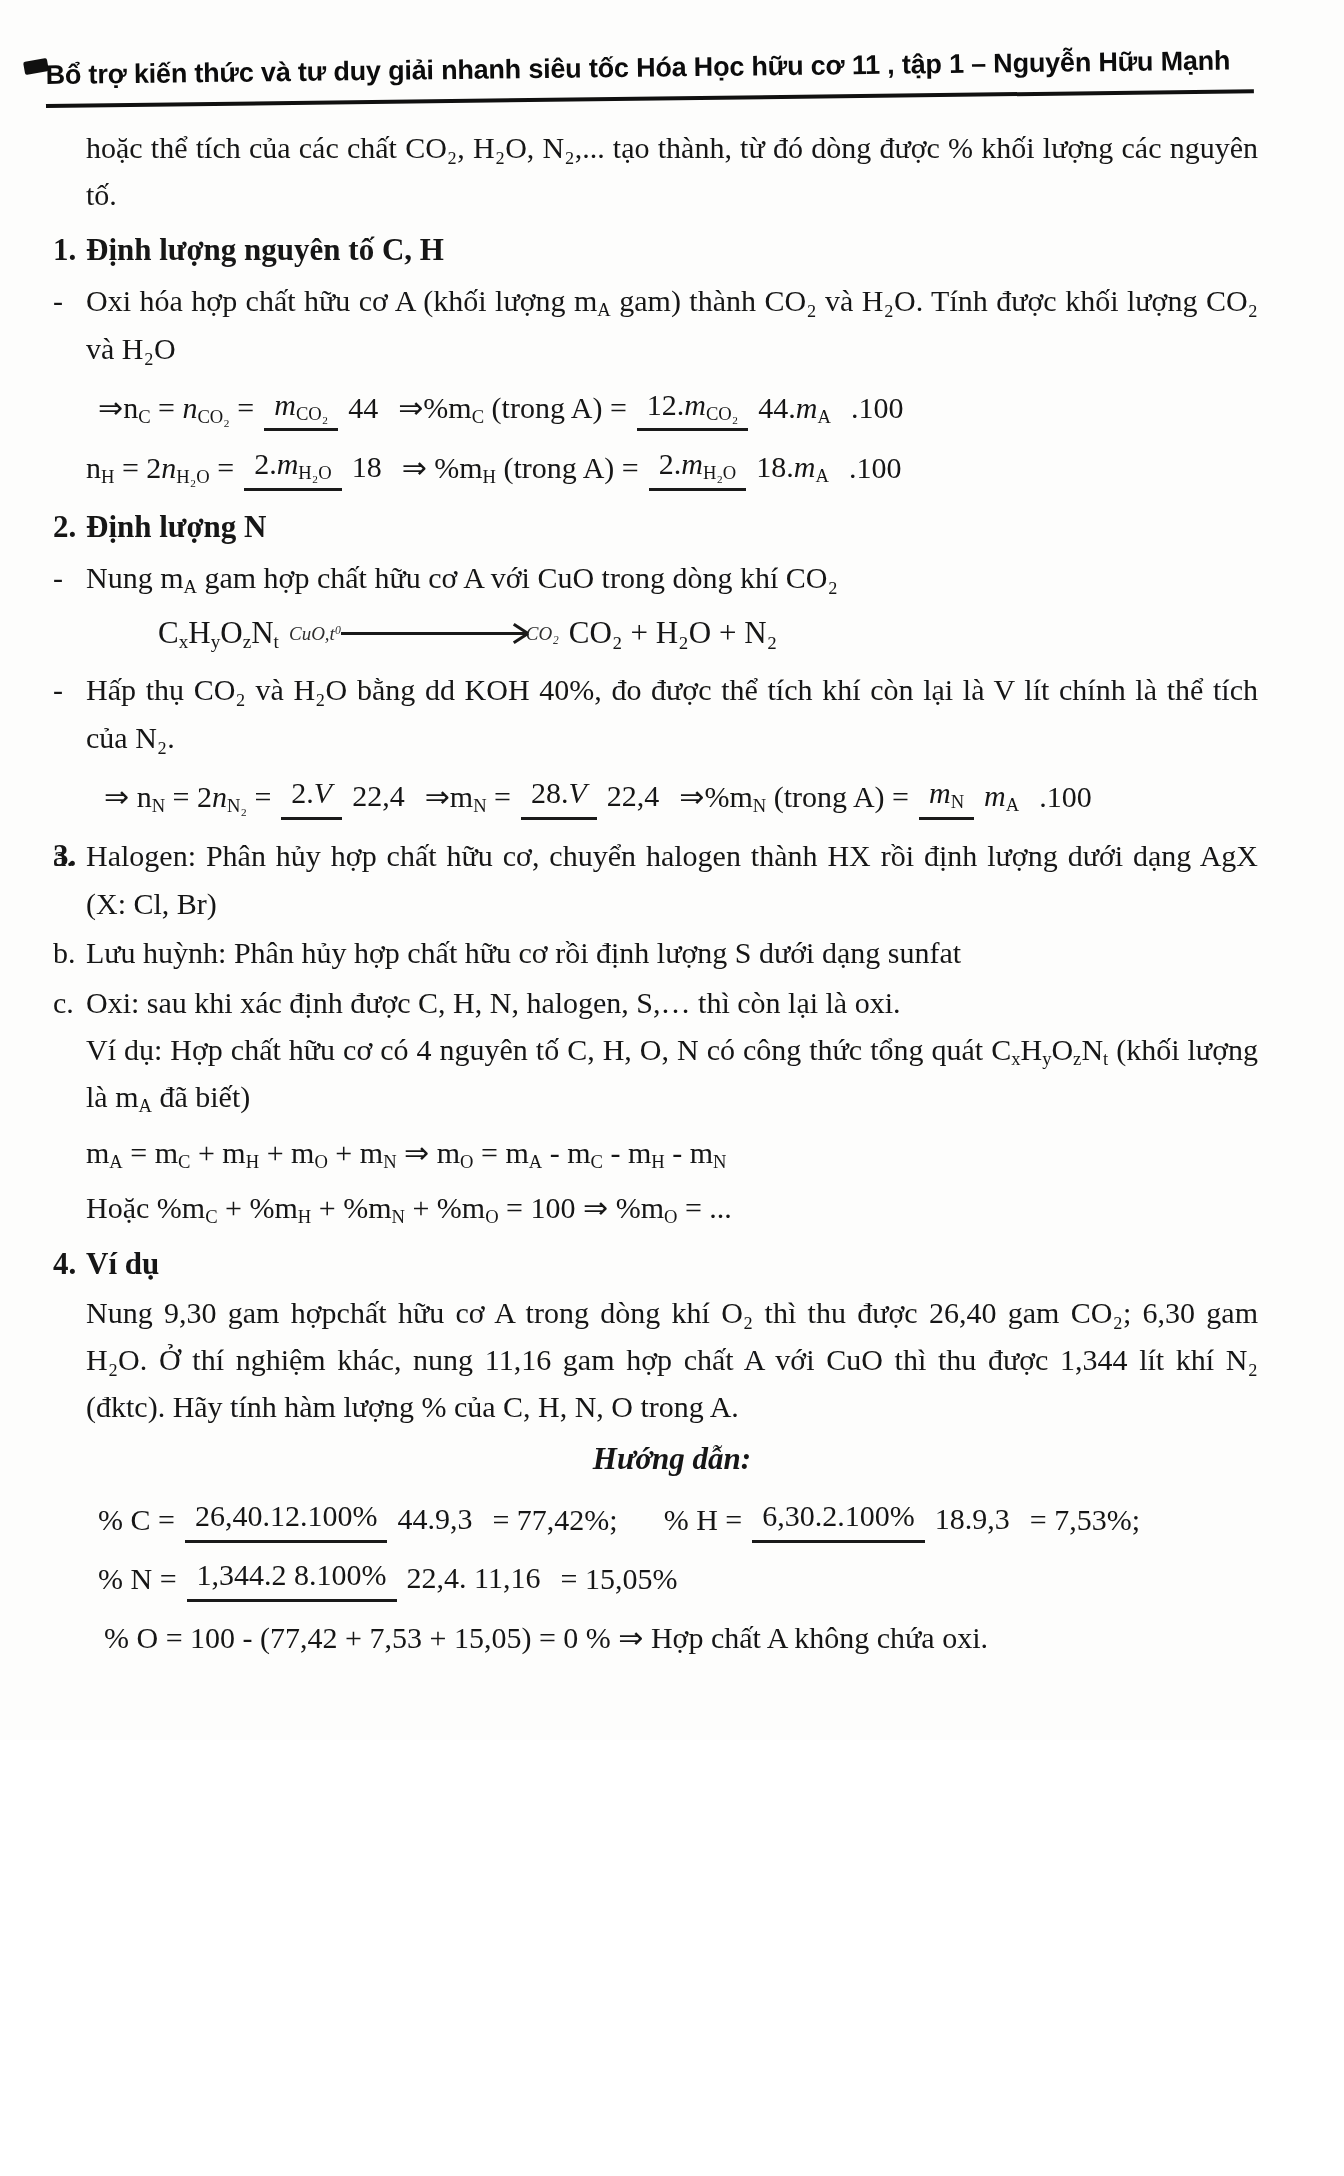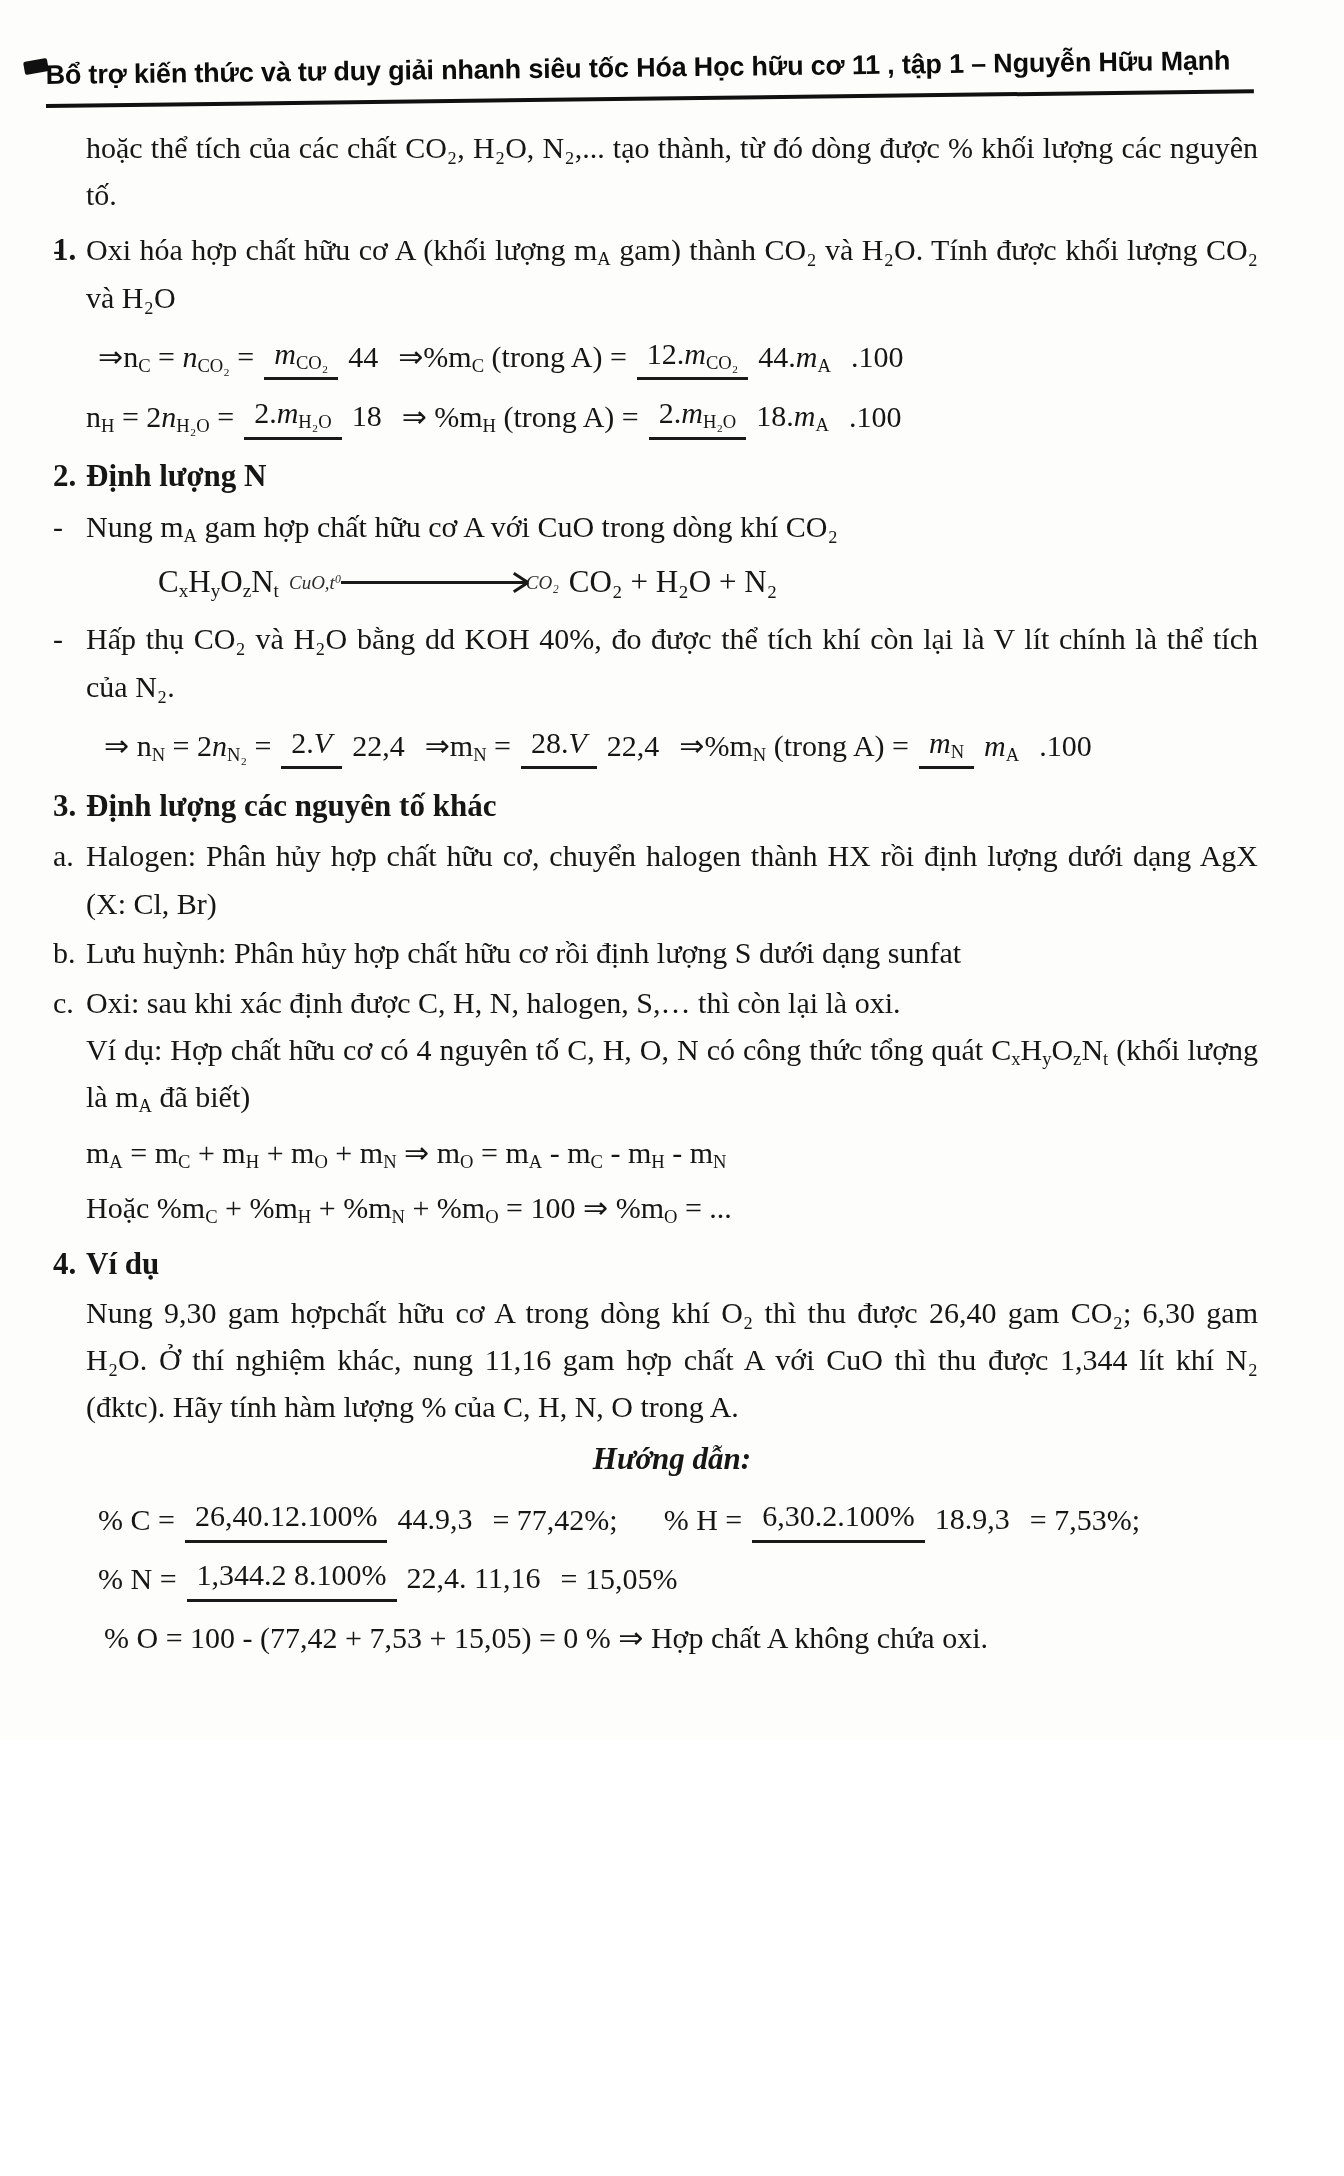--- a/index.html
+++ b/index.html
@@ -62,20 +62,21 @@
   <div class="header-wrap">
     <span class="header-band">Bổ trợ kiến thức và tư duy giải nhanh siêu tốc Hóa Học hữu cơ 11 , tập 1 – Nguyễn Hữu Mạnh</span>
   </div>
 
   <div class="content">
 
     <p class="para">hoặc thể tích của các chất CO₂, H₂O, N₂,... tạo thành, từ đó dòng được % khối lượng các nguyên tố.</p>
 
     <div class="row sec-head">
       <span class="marker">1.</span>
+      <span>Định lượng nguyên tố C, H</span>
     </div>
     <div class="row">
       <span class="marker">-</span>
       <span>Oxi hóa hợp chất hữu cơ A (khối lượng m<sub>A</sub> gam) thành CO₂ và H₂O. Tính được khối lượng CO₂ và H₂O</span>
     </div>
 
     <div class="formula ind1">
       <span>⇒n<sub>C</sub> = <i>n</i><sub>CO₂</sub> =</span>
       <span class="frac">
         <span class="num"><i>m</i><sub>CO₂</sub></span>
@@ -141,21 +142,20 @@
       <span>⇒%m<sub>N</sub> (trong A) =</span>
       <span class="frac">
         <span class="num"><i>m</i><sub>N</sub></span>
         <span class="den"><i>m</i><sub>A</sub></span>
       </span>
       <span>.100</span>
     </div>
 
     <div class="row sec-head">
       <span class="marker">3.</span>
-      <span>Định lượng các nguyên tố khác</span>
     </div>
     <div class="row">
       <span class="marker">a.</span>
       <span>Halogen: Phân hủy hợp chất hữu cơ, chuyển halogen thành HX rồi định lượng dưới dạng AgX (X: Cl, Br)</span>
     </div>
     <div class="row">
       <span class="marker">b.</span>
       <span>Lưu huỳnh: Phân hủy hợp chất hữu cơ rồi định lượng S dưới dạng sunfat</span>
     </div>
     <div class="row">

